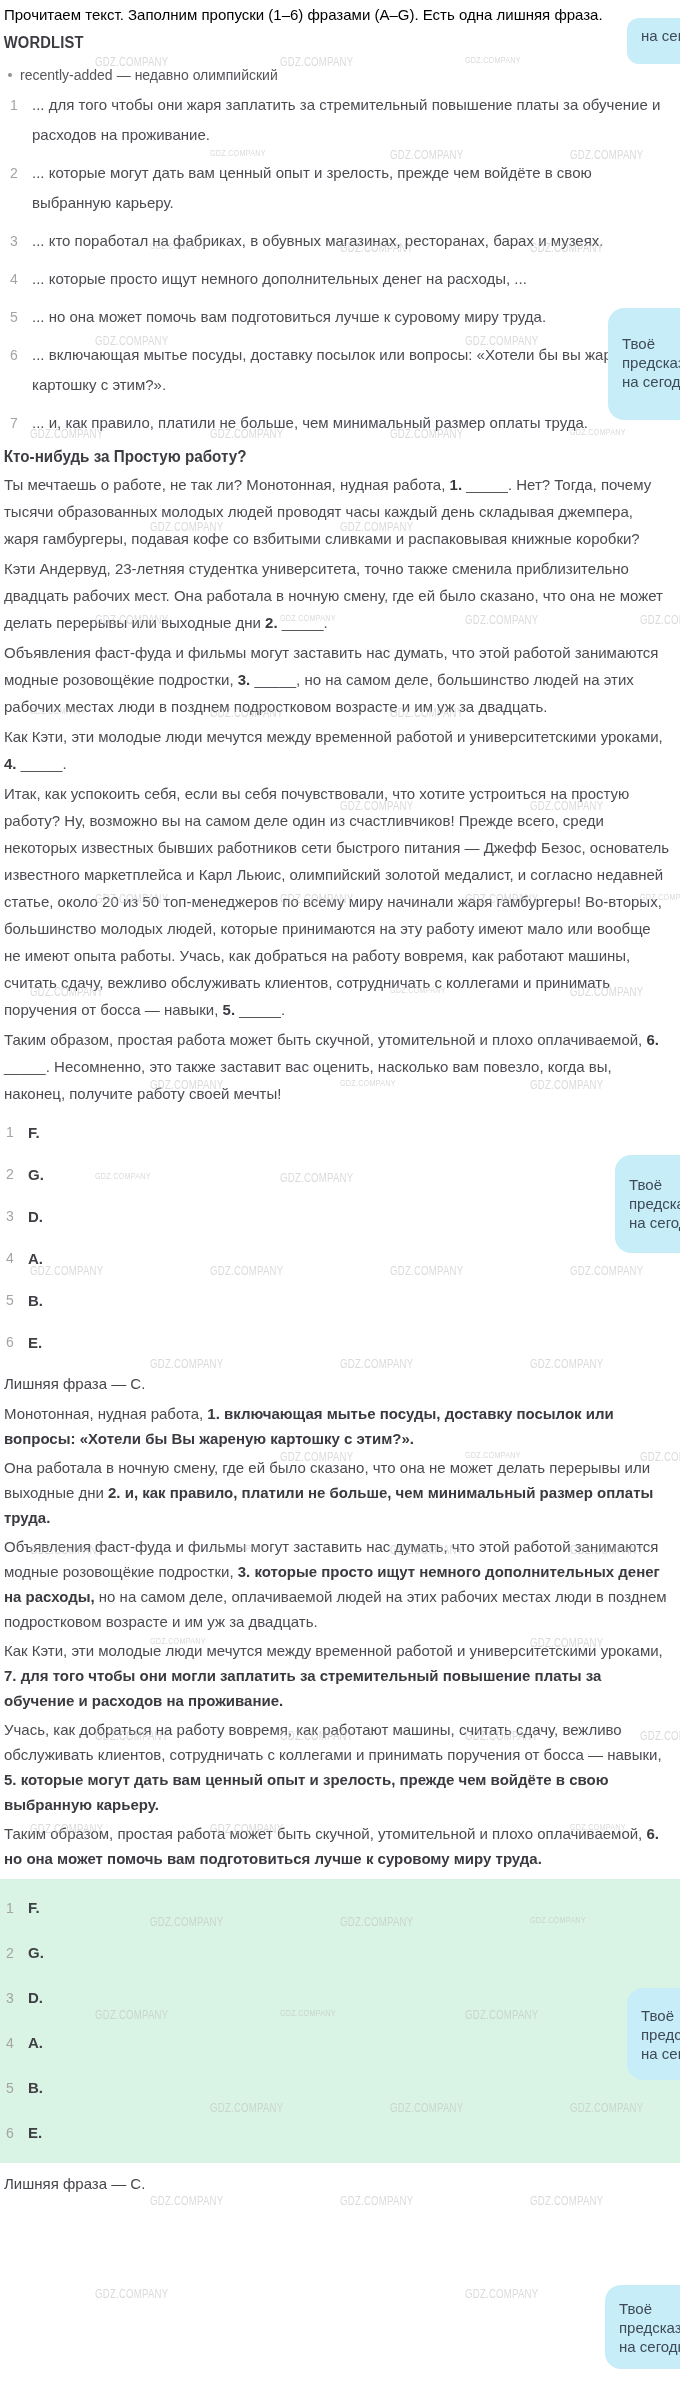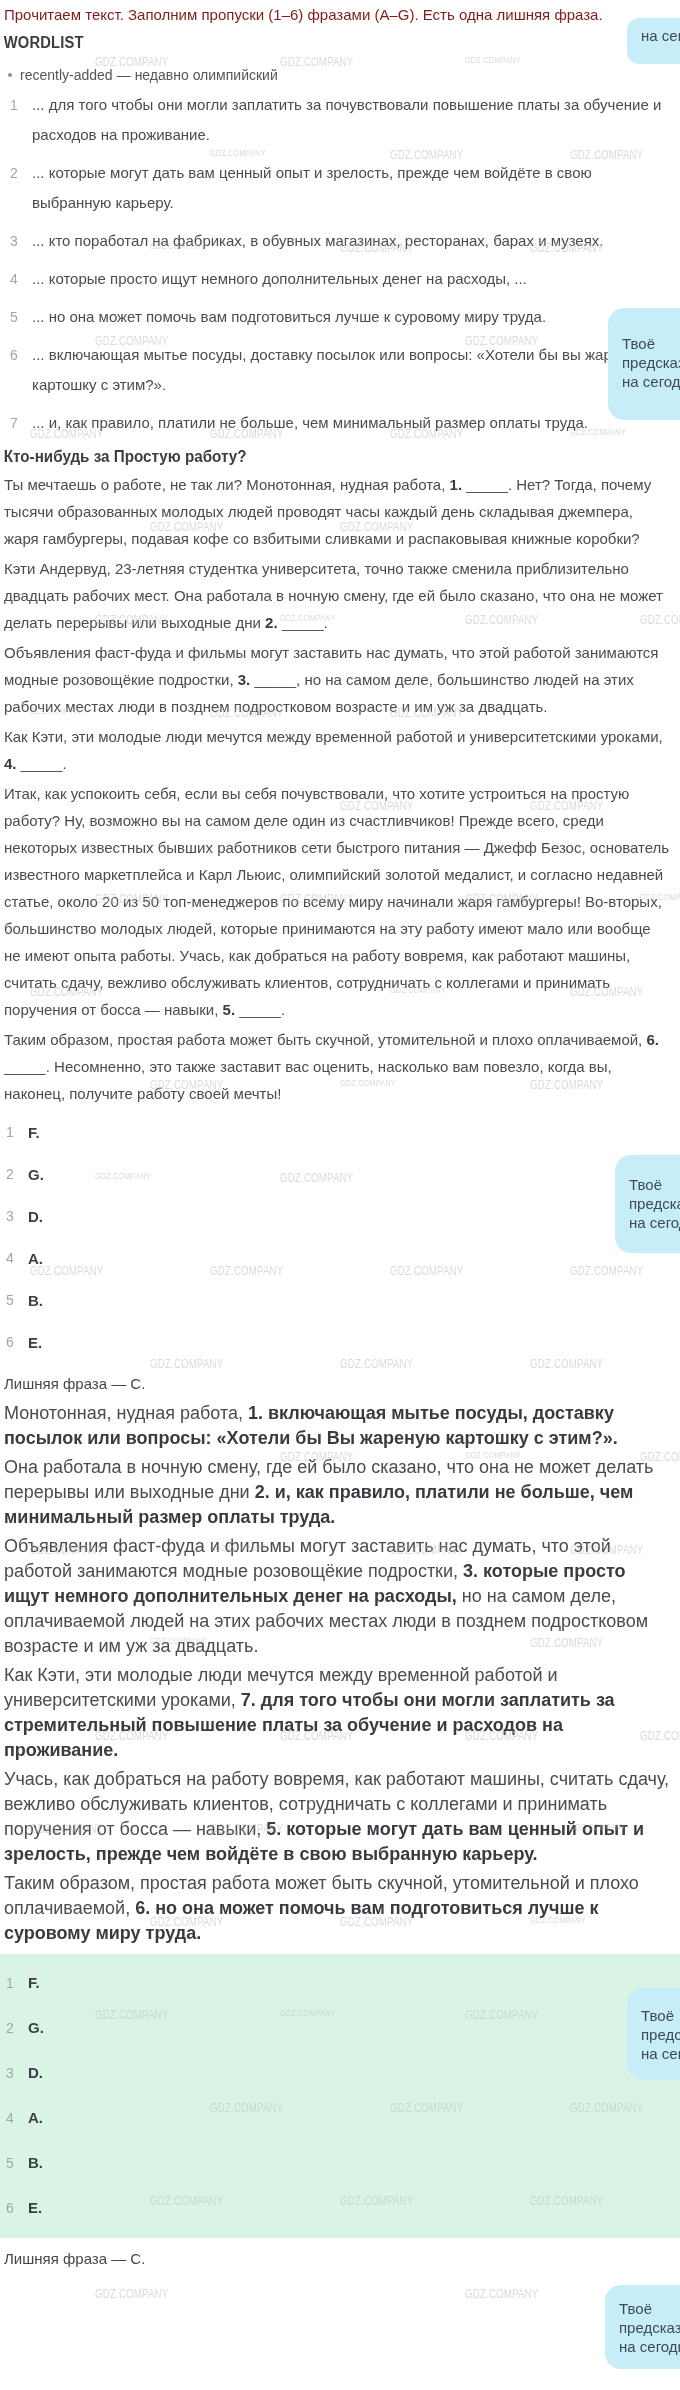--- a/index.html
+++ b/index.html
@@ -1,34 +1,34 @@
 <!DOCTYPE html>
 <html><head>
 <meta charset="utf-8">
 <style>
   html,body{margin:0;padding:0;background:#fff;}
   .page{position:relative;width:680px;height:2390px;overflow:hidden;background:#ffffff;
         font-family:"Liberation Sans",sans-serif;color:#4b4b52;}
   .content{position:relative;z-index:1;}
   .pad{padding-left:4px;padding-right:10px;}
-  .intro{margin:2px 0 0;font-size:15px;line-height:26px;color:#7f1d1d;}
+  .intro{margin:2px 0 0;font-size:15px;line-height:26px;color:#000000;}
   .wordlist-title{margin:4px 0 0;font-size:16px;line-height:22px;color:#3c3c42;
         font-weight:bold;letter-spacing:.2px;transform:scaleX(.92);transform-origin:left;}
   .bullet-row{margin-top:8px;font-size:14px;line-height:26px;color:#55555c;}
   .dot{display:inline-block;width:4px;height:4px;border-radius:50%;background:#8f8f95;
         vertical-align:middle;margin:0 8px 2px 8px;}
   .dash{margin:0 4px;}
   #phrases{margin-top:2px;}
   .phrase-item{position:relative;margin-bottom:8px;font-size:15px;line-height:30px;}
   .phrase-num{position:absolute;left:6px;top:0;color:#a4a4a8;font-size:14px;}
   .phrase-text{display:block;margin-left:28px;color:#4b4b52;}
   .article-title{margin:8px 0 2px;font-size:16px;line-height:22px;color:#3c3c42;font-weight:bold;
         transform:scaleX(.95);transform-origin:left;}
   .article-p{margin:3px 0 0;font-size:15px;line-height:27px;}
-  .expl-p{margin:4px 0 0;font-size:18px;line-height:25px;}
+  .expl-p{margin:4px 0 0;font-size:15px;line-height:25px;}
   .b{font-weight:bold;color:#3a3a40;}
   .answers{margin-top:4px;}
   .answer-row{display:flex;align-items:center;height:42px;font-size:15px;}
   .answer-num{width:22px;color:#a4a4a8;font-size:14px;padding-left:6px;}
   .answer-letter{color:#3e3e44;font-weight:600;}
   .green{background:#d9f4e4;margin-top:8px;padding:6px 0 8px;}
   .green .answer-row{height:45px;}
   .extra{margin:8px 0 0;font-size:15px;line-height:26px;color:#46464c;}
   .final{margin-top:8px;}
   .wm-layer{position:absolute;inset:0;z-index:2;pointer-events:none;}
@@ -133,21 +133,21 @@
 
     <h2 class="wordlist-title pad">WORDLIST</h2>
 
     <div class="bullet-row">
       <span class="dot"></span><span>recently-added</span><span class="dash">—</span><span>недавно олимпийский</span>
     </div>
 
     <div id="phrases" class="pad">
         <div class="phrase-item">
           <span class="phrase-num">1</span>
-          <span class="phrase-text">... для того чтобы они могли заплатить за почувствовали повышение платы за обучение и расходов на проживание.</span>
+          <span class="phrase-text">... для того чтобы они жаря заплатить за стремительный повышение платы за обучение и расходов на проживание.</span>
         </div>
         <div class="phrase-item">
           <span class="phrase-num">2</span>
           <span class="phrase-text">... которые могут дать вам ценный опыт и зрелость, прежде чем войдёте в свою выбранную карьеру.</span>
         </div>
         <div class="phrase-item">
           <span class="phrase-num">3</span>
           <span class="phrase-text">... кто поработал на фабриках, в обувных магазинах, ресторанах, барах и музеях.</span>
         </div>
         <div class="phrase-item">

